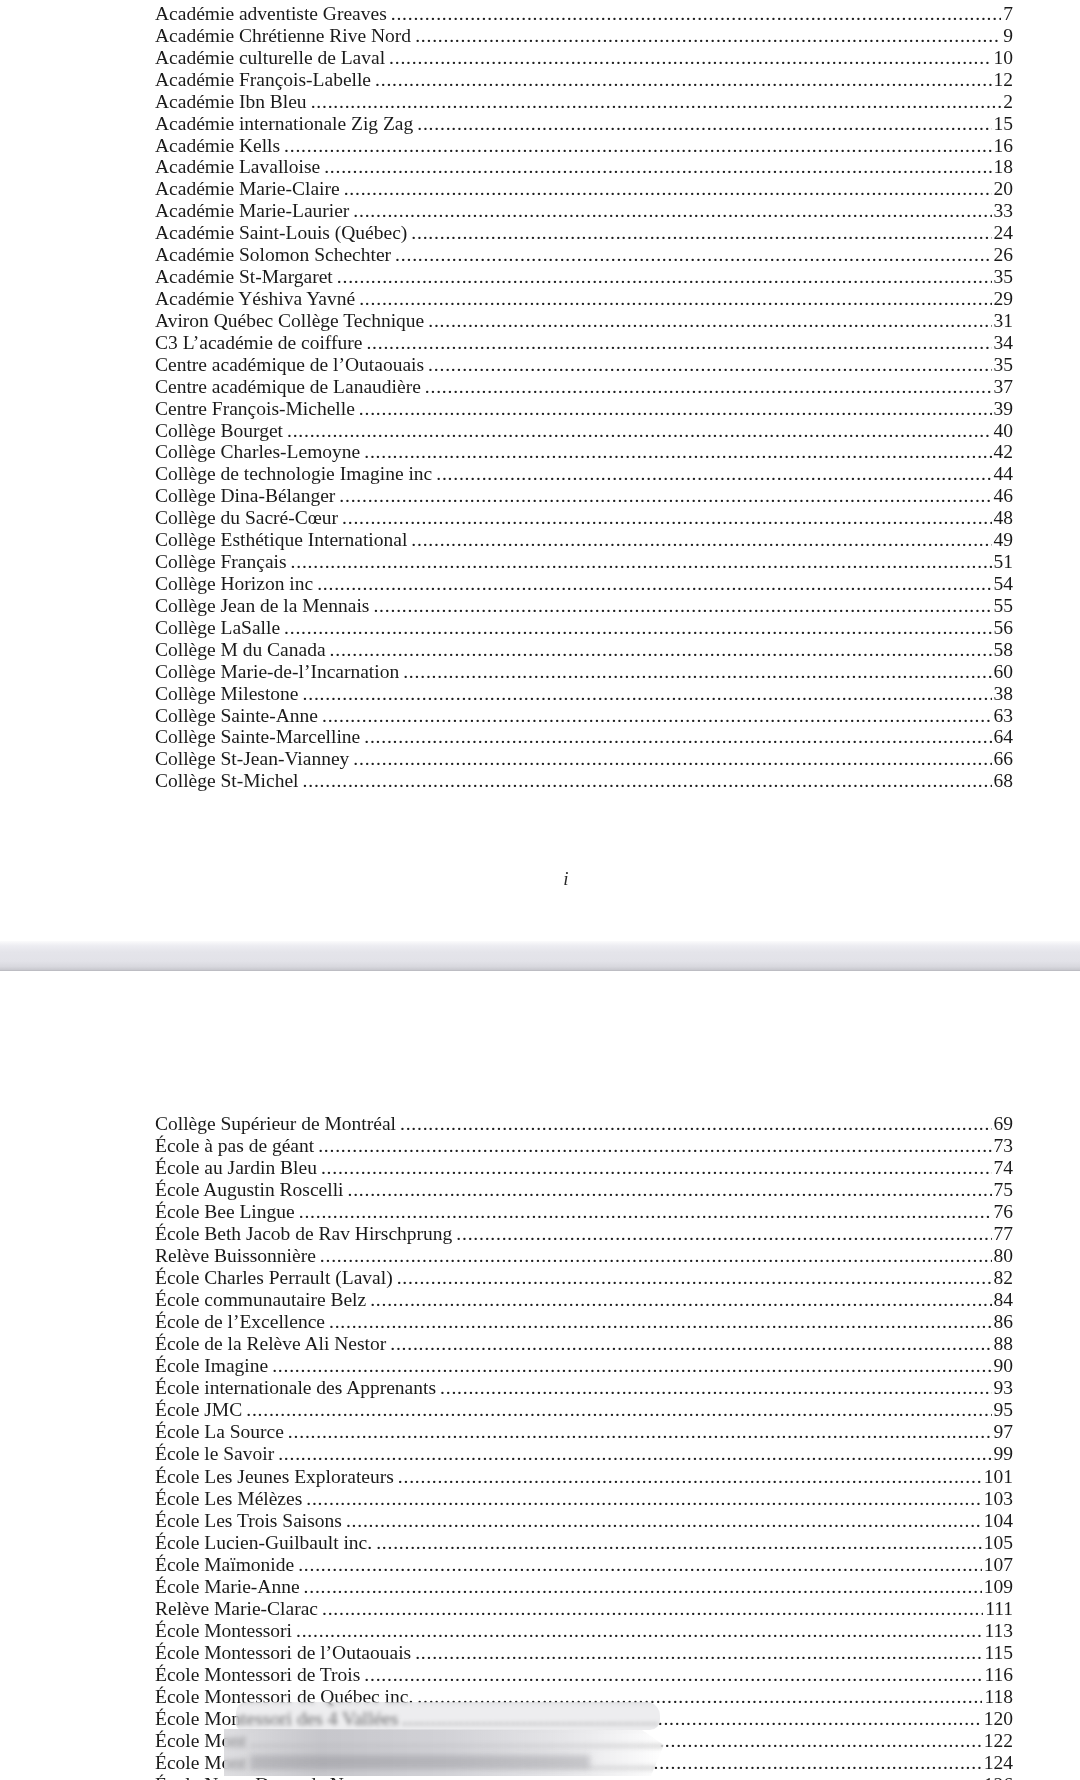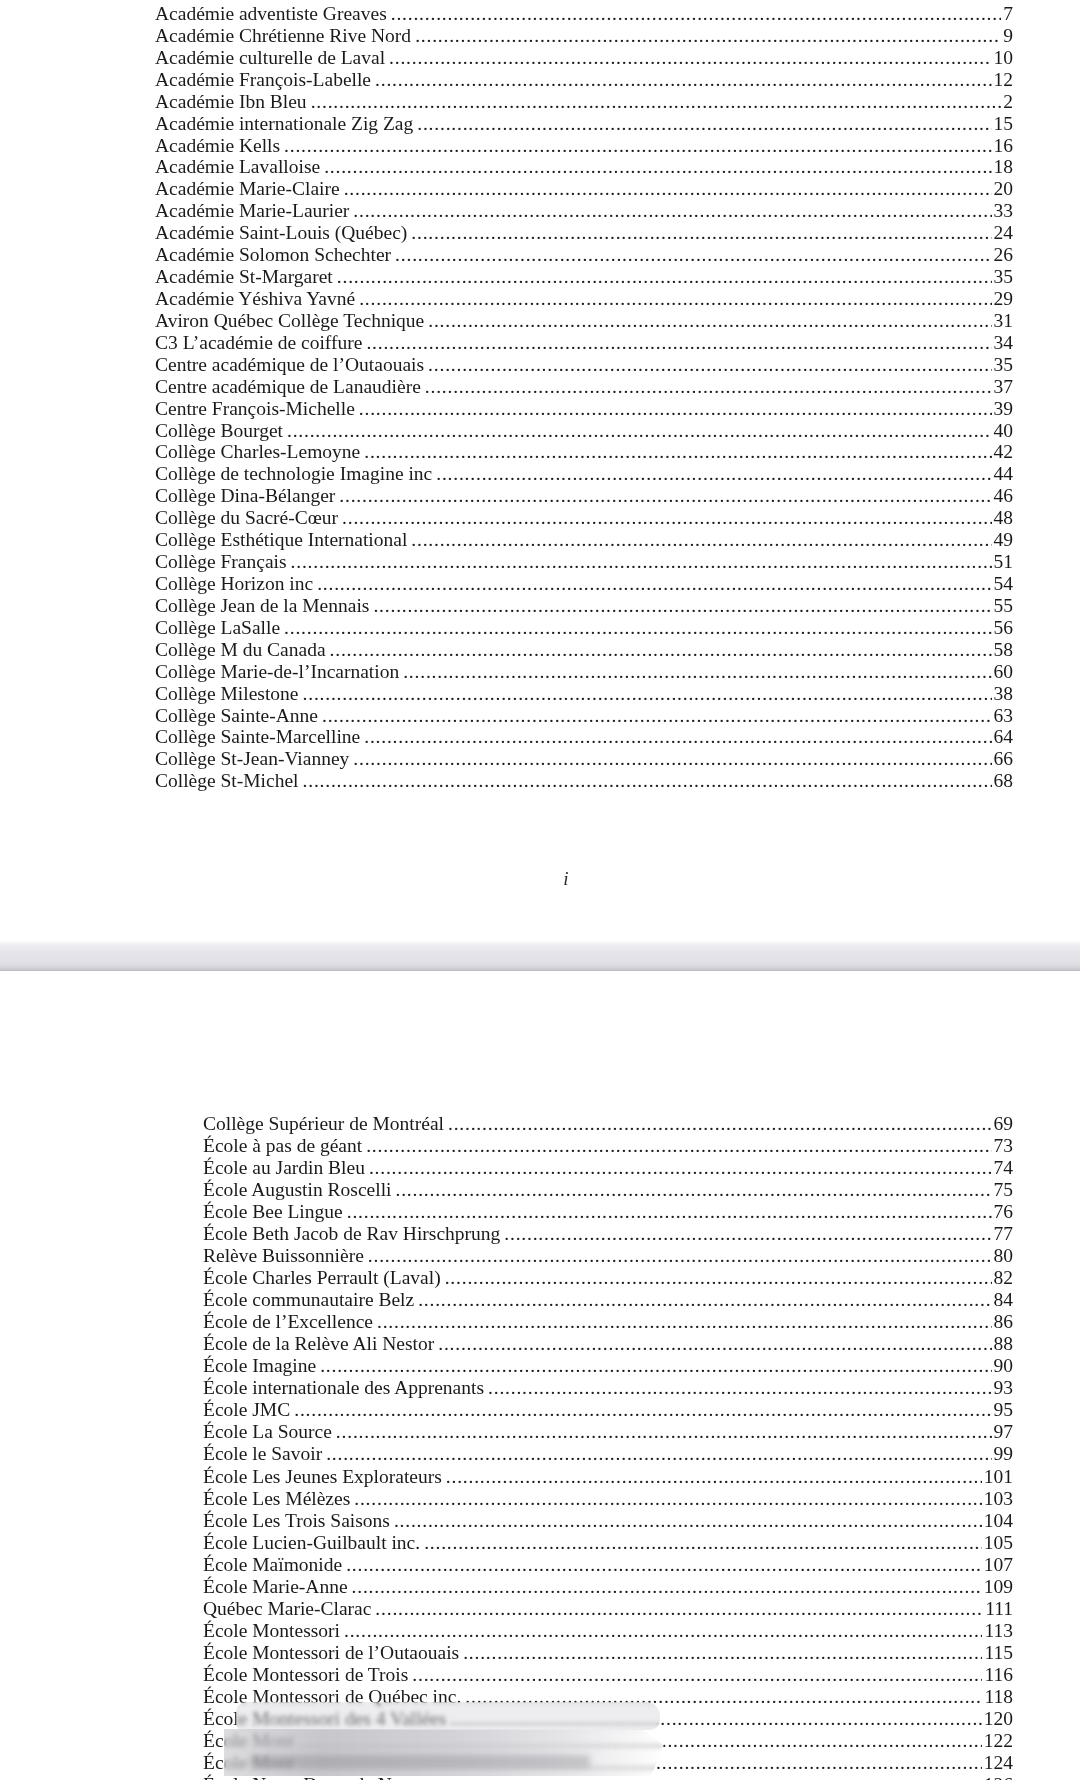--- a/index.html
+++ b/index.html
@@ -10,21 +10,21 @@
     overflow:hidden;
     font-family:"Liberation Serif","DejaVu Serif",serif;
     color:#1a1a1a;
   }
   .pdf-page{position:absolute;left:0;width:1080px;background:transparent;}
   .toc-list{position:absolute;left:155px;width:858px;}
   #toc-page1{top:3px;}
   #toc-page2{top:1113px;}
   .toc-row{display:flex;align-items:baseline;font-size:19.5px;}
   #toc-page1 .toc-row{height:21.93px;line-height:21.93px;}
-  #toc-page2 .toc-row{height:22.04px;line-height:22.04px;margin-left:48px;}
+  #toc-page2 .toc-row{height:22.04px;line-height:22.04px;}
   .toc-label{flex:0 0 auto;white-space:pre;}
   .toc-leader{
     flex:1 1 auto;
     overflow:hidden;
     white-space:nowrap;
     letter-spacing:0.8px;
     padding:0 3px 0 4px;
     color:#1f1f1f;
   }
   .toc-page{flex:0 0 auto;text-align:right;padding-left:2px;}
@@ -369,21 +369,21 @@
           <span class="toc-label">École Maïmonide</span>
           <span class="toc-leader">................................................................................................................................................................................................................................................</span>
           <span class="toc-page">107</span>
         </div>
         <div class="toc-row">
           <span class="toc-label">École Marie-Anne</span>
           <span class="toc-leader">................................................................................................................................................................................................................................................</span>
           <span class="toc-page">109</span>
         </div>
         <div class="toc-row">
-          <span class="toc-label">Québec Marie-Clarac</span>
+          <span class="toc-label">Relève Marie-Clarac</span>
           <span class="toc-leader">................................................................................................................................................................................................................................................</span>
           <span class="toc-page">111</span>
         </div>
         <div class="toc-row">
           <span class="toc-label">École Montessori</span>
           <span class="toc-leader">................................................................................................................................................................................................................................................</span>
           <span class="toc-page">113</span>
         </div>
         <div class="toc-row">
           <span class="toc-label">École Montessori de l’Outaouais</span>

